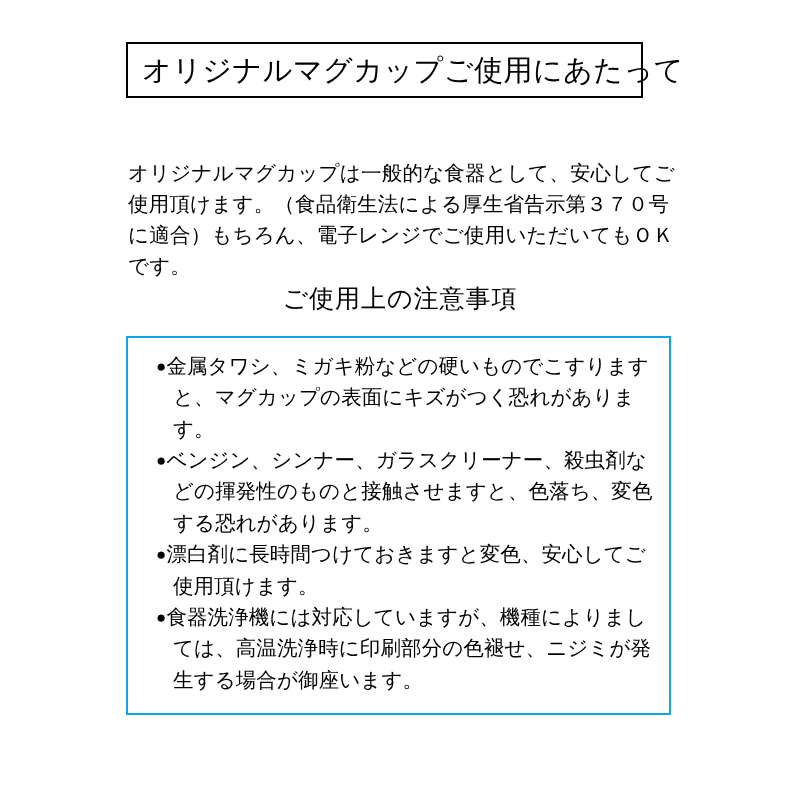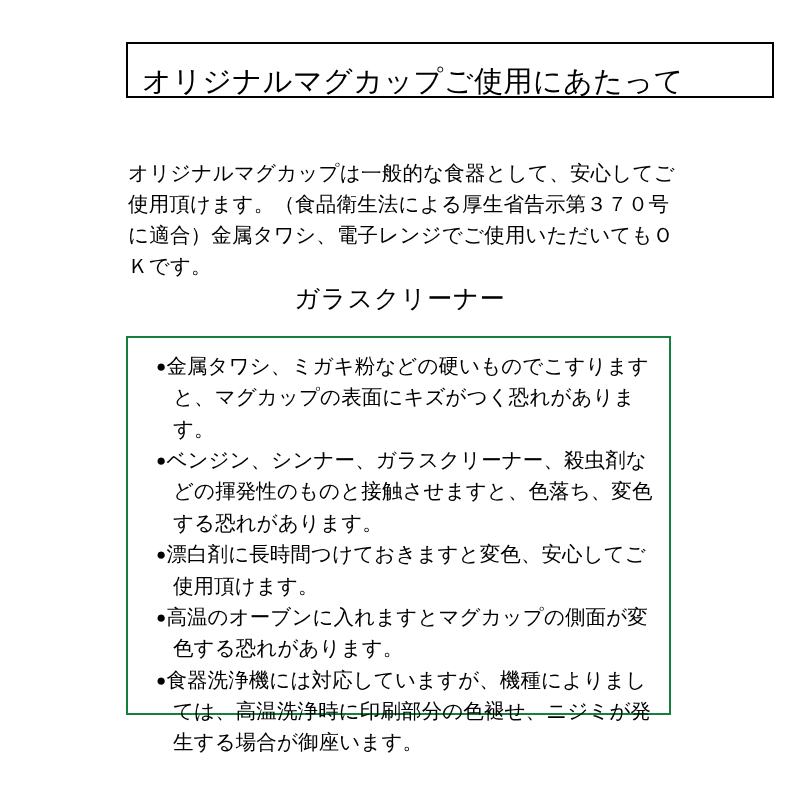--- a/index.html
+++ b/index.html
@@ -19,26 +19,26 @@
     width: 800px;
     height: 800px;
     box-sizing: border-box;
   }
 
   
   .title-box {
     position: absolute;
     left: 126px;
     top: 42px;
-    width: 648px;
+    width: 517px;
     height: 56px;
     border: 2px solid #000000;
     box-sizing: border-box;
     display: flex;
-    align-items: flex-end;
+    align-items: center;
   }
   .title-text {
     font-size: 29px;
     line-height: 1;
     letter-spacing: 0.5px;
     padding-left: 14px;
     white-space: nowrap;
   }
 
   
@@ -64,21 +64,21 @@
     letter-spacing: 1px;
   }
 
   
   .notes-box {
     position: absolute;
     left: 126px;
     top: 336px;
     width: 545px;
     height: 379px;
-    border: 2px solid #15803d;
+    border: 2px solid #0ea5e9;
     box-sizing: border-box;
   }
   .notes-list {
     margin: 0;
     padding: 12px 16px 0 28px;
     list-style: none;
   }
   .notes-list li {
     font-size: 20.5px;
     line-height: 1.53;
@@ -94,27 +94,26 @@
 </style>
 </head>
 <body>
 
 <div class="page">
 
   <div class="title-box">
     <div class="title-text">オリジナルマグカップご使用にあたって</div>
   </div>
 
-  <p class="intro">オリジナルマグカップは一般的な食器として、安心してご使用頂けます。（食品衛生法による厚生省告示第３７０号に適合）金属タワシ、電子レンジでご使用いただいてもＯＫです。</p>
+  <p class="intro">オリジナルマグカップは一般的な食器として、安心してご使用頂けます。（食品衛生法による厚生省告示第３７０号に適合）もちろん、電子レンジでご使用いただいてもＯＫです。</p>
 
-  <div class="section-heading">ガラスクリーナー</div>
+  <div class="section-heading">ご使用上の注意事項</div>
 
   <div class="notes-box">
     <ul class="notes-list">
       <li><span class="bullet">●</span><span>金属タワシ、ミガキ粉などの硬いものでこすりますと、マグカップの表面にキズがつく恐れがあります。</span></li>
       <li><span class="bullet">●</span><span>ベンジン、シンナー、ガラスクリーナー、殺虫剤などの揮発性のものと接触させますと、色落ち、変色する恐れがあります。</span></li>
       <li><span class="bullet">●</span><span>漂白剤に長時間つけておきますと変色、安心してご使用頂けます。</span></li>
-      <li><span class="bullet">●</span><span>高温のオーブンに入れますとマグカップの側面が変色する恐れがあります。</span></li>
       <li><span class="bullet">●</span><span>食器洗浄機には対応していますが、機種によりましては、高温洗浄時に印刷部分の色褪せ、ニジミが発生する場合が御座います。</span></li>
     </ul>
   </div>
 
 </div>
 
 </body></html>

